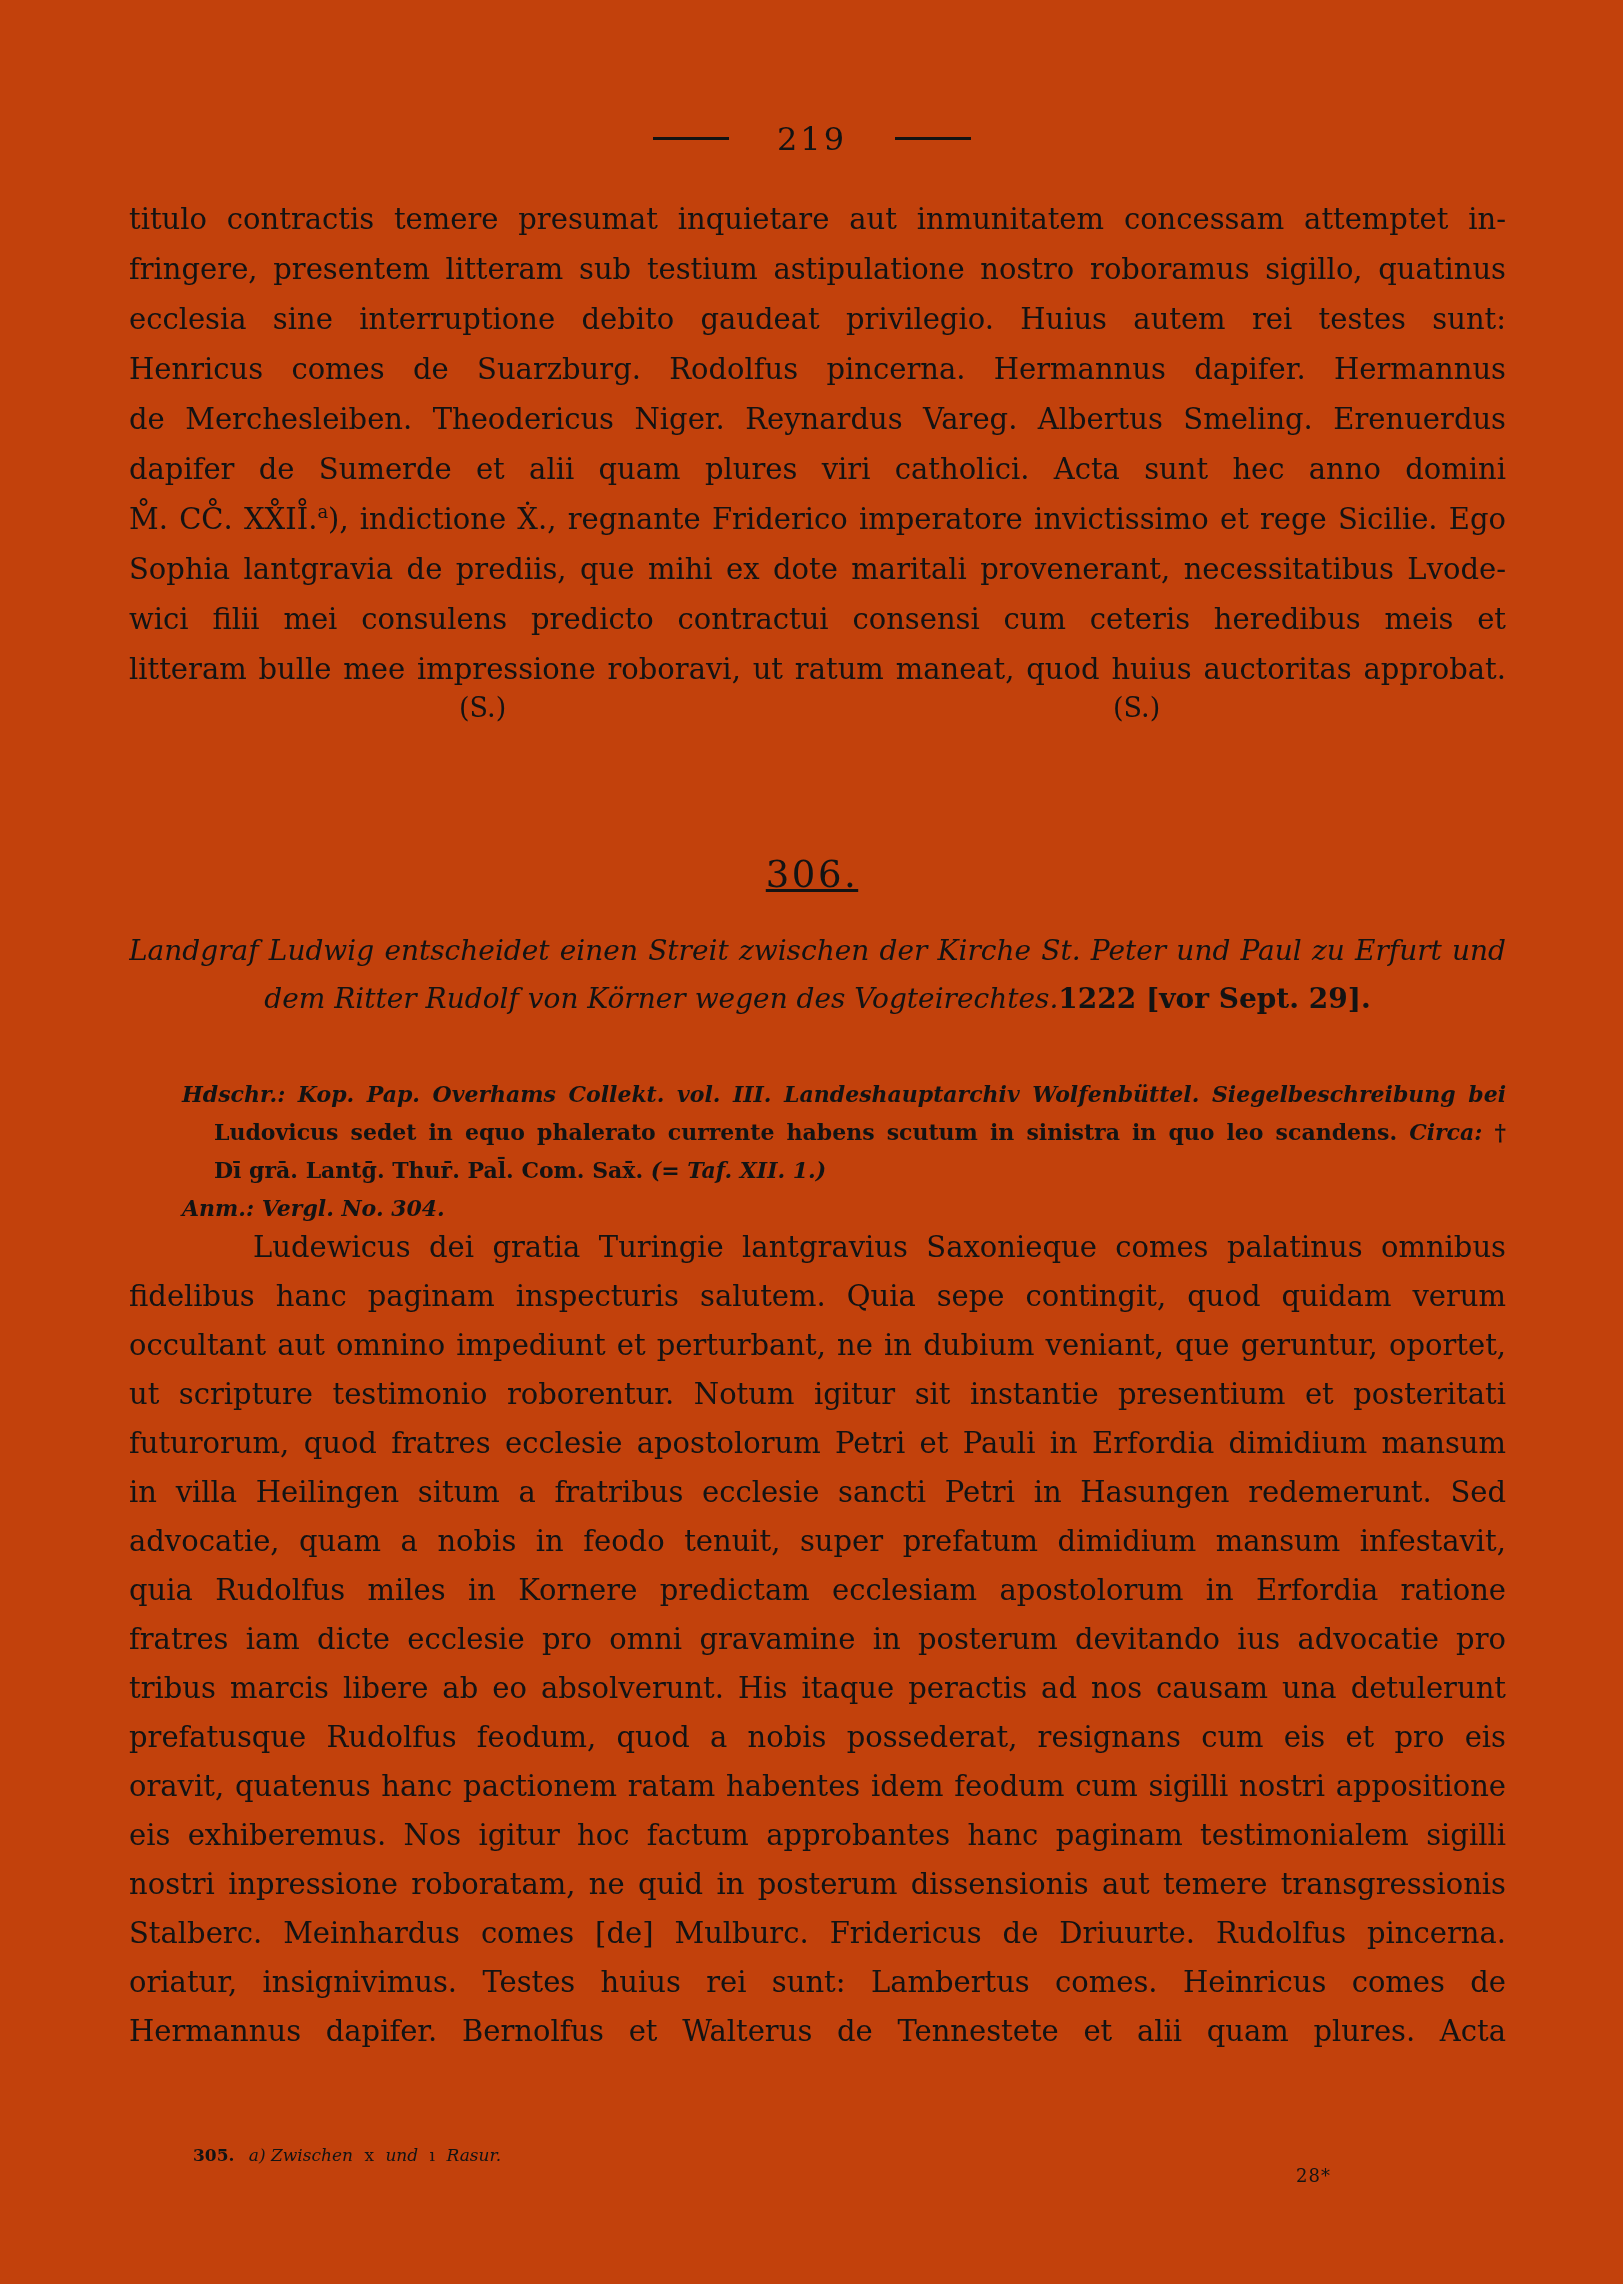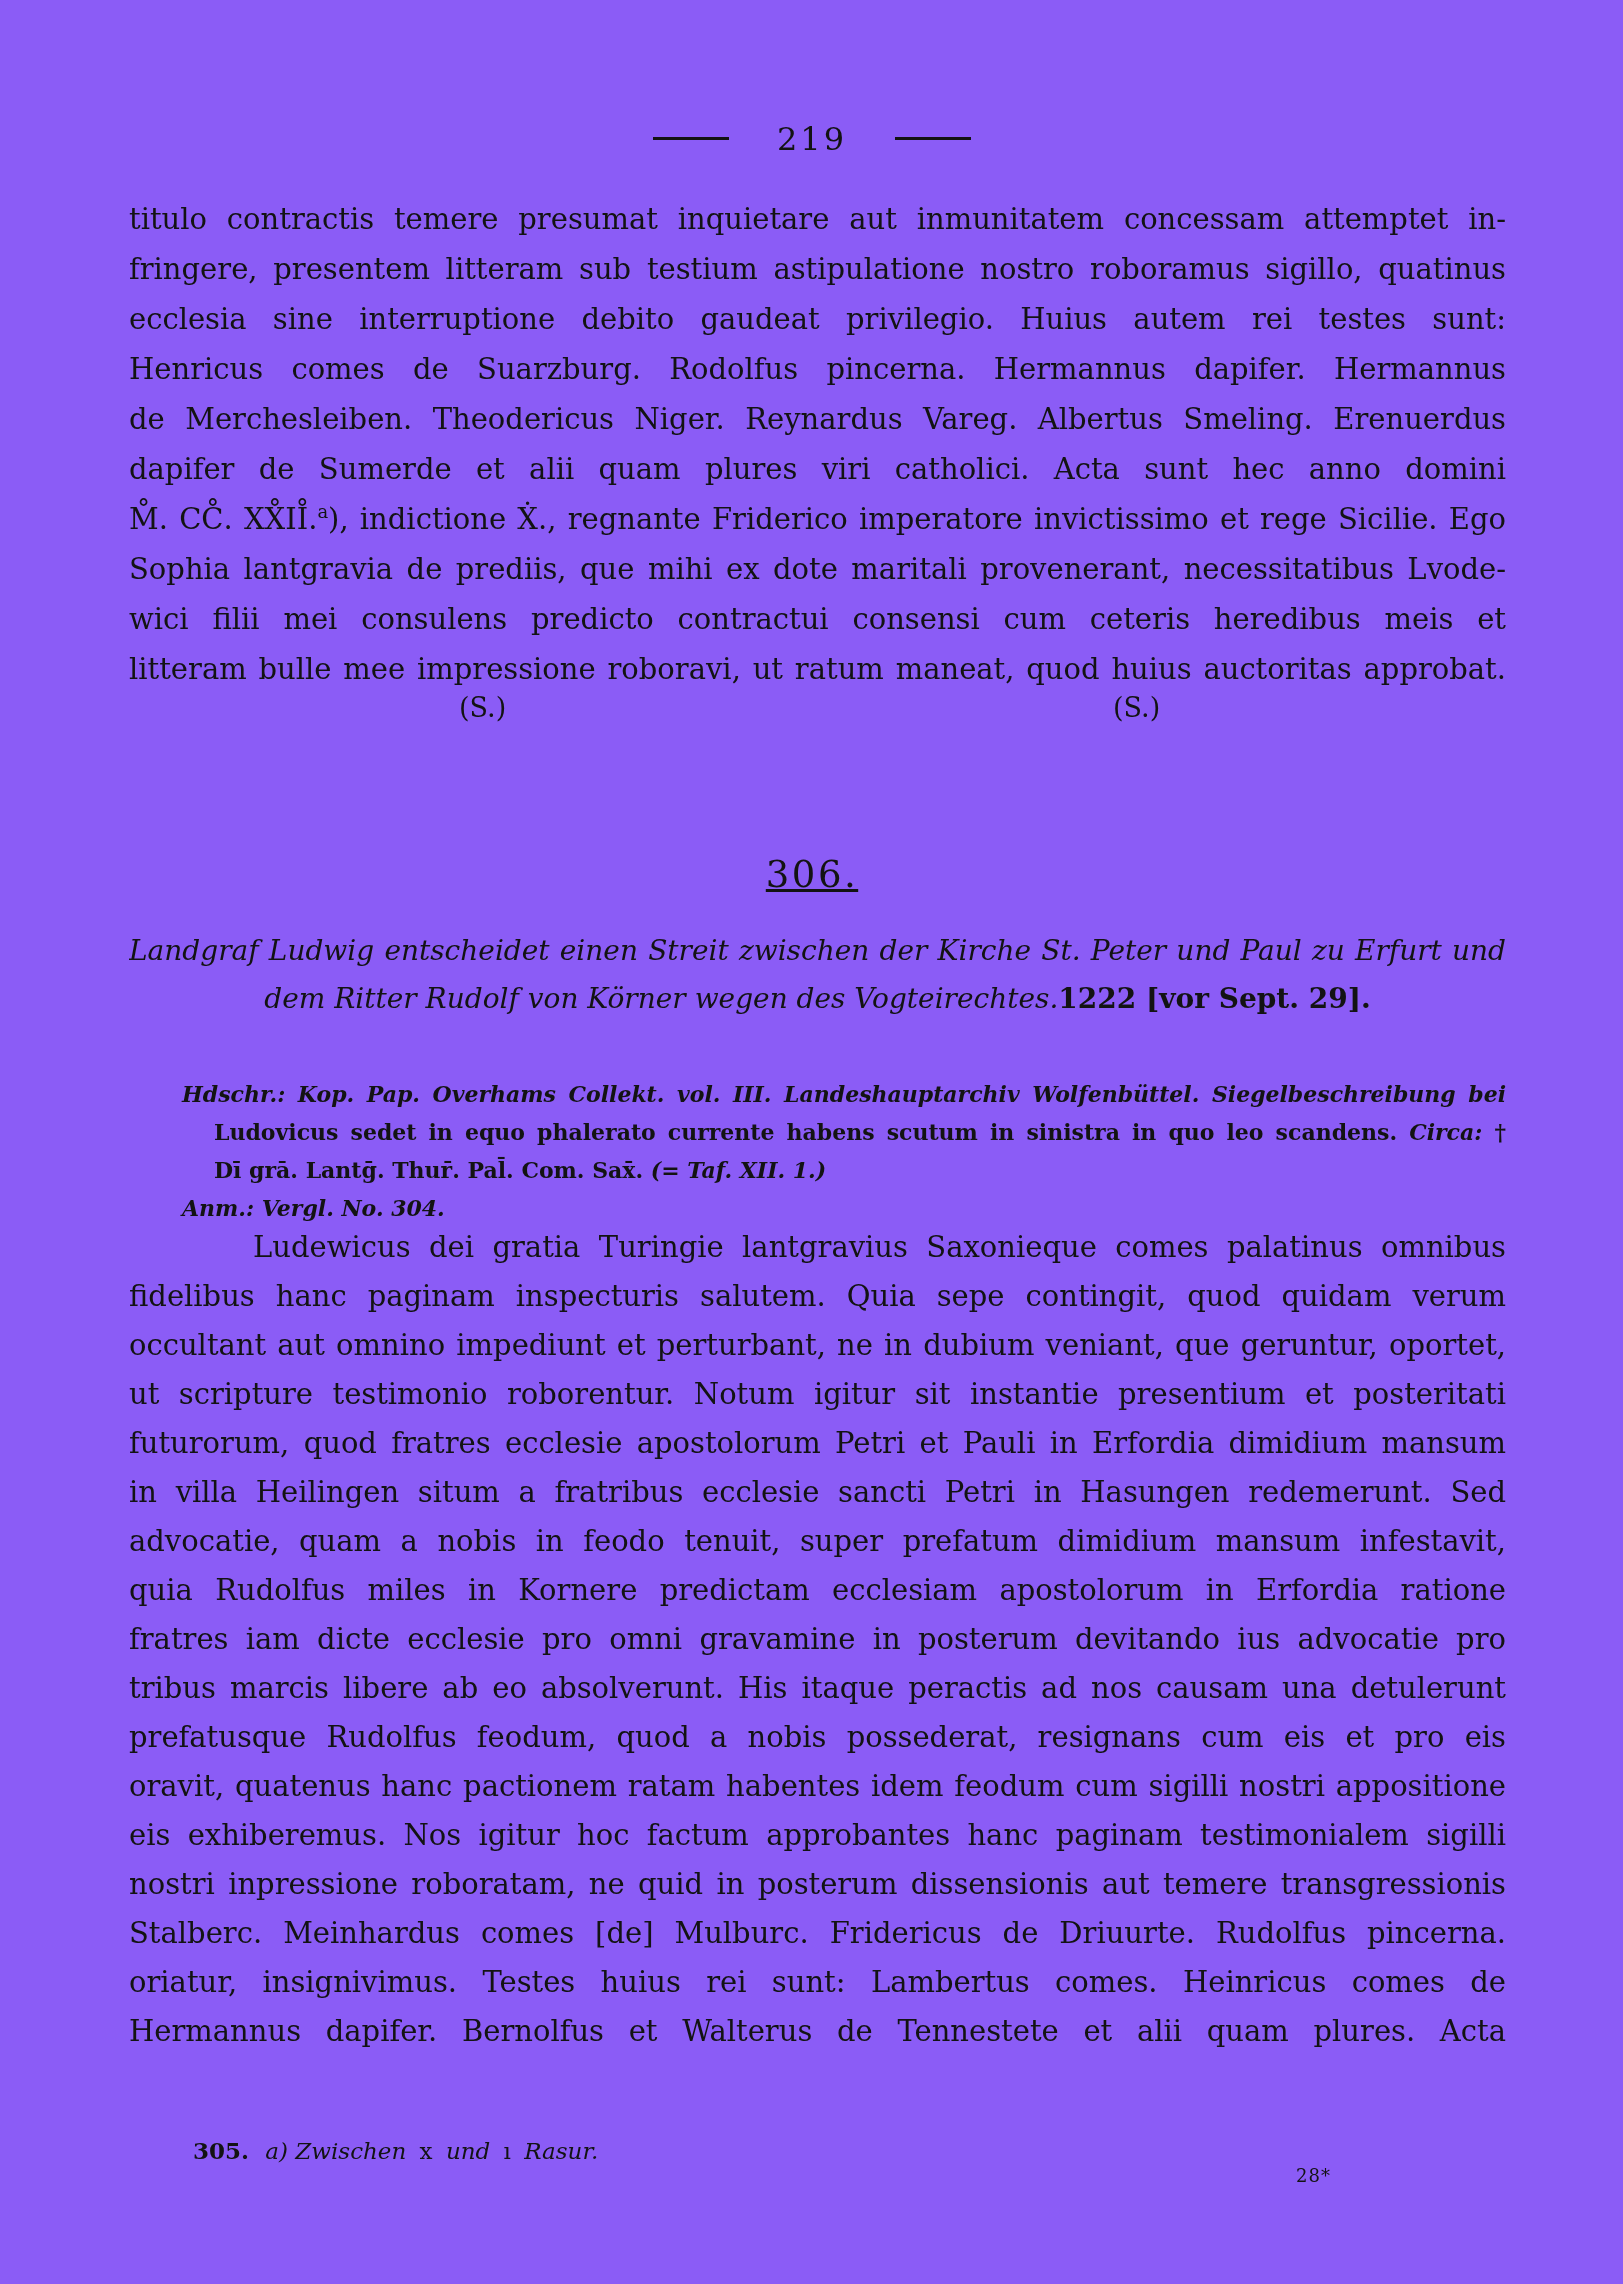--- a/index.html
+++ b/index.html
@@ -1,20 +1,20 @@
 <!DOCTYPE html>
 <html style="font-size:8px"><head>
 <meta charset="utf-8">
 <title>Scan p. 219</title>
 <style>
   html,body{margin:0;padding:0;background:#ffffff;}
   .sheet{
     position:relative;
     width:1624px;height:2284px;
-    background:#8b5cf6;
+    background:#c2410c;
     color:#131313;
     font-family:"DejaVu Serif", serif;
     overflow:hidden;
   }
   
   .pagehead{
     position:absolute;top:120px;left:0;width:100%;
     text-align:center;font-size:32px;letter-spacing:3px;
     white-space:nowrap;
   }
@@ -52,21 +52,21 @@
   .hl1{padding-left:53px;}
   .hl2{padding-left:85px;}
   .it{font-style:italic;}
   .rm{font-style:normal;}
   
   .main306{top:1223px;}
   .main306 .line{height:49px;line-height:49px;}
   
   .footnote{
     position:absolute;left:193px;top:2138px;
-    font-size:23px;line-height:25px;white-space:nowrap;
+    font-size:17px;line-height:34px;white-space:nowrap;
   }
   .fnlabel{font-weight:bold;font-style:normal;margin-right:9px;}
   .fnit{font-style:italic;}
   .fnrm{font-style:normal;}
   .fnsp{margin-right:6px;}
   .signature{
     position:absolute;left:1296px;top:2165px;
     font-size:18px;font-weight:normal;letter-spacing:1px;
   }
 </style>

